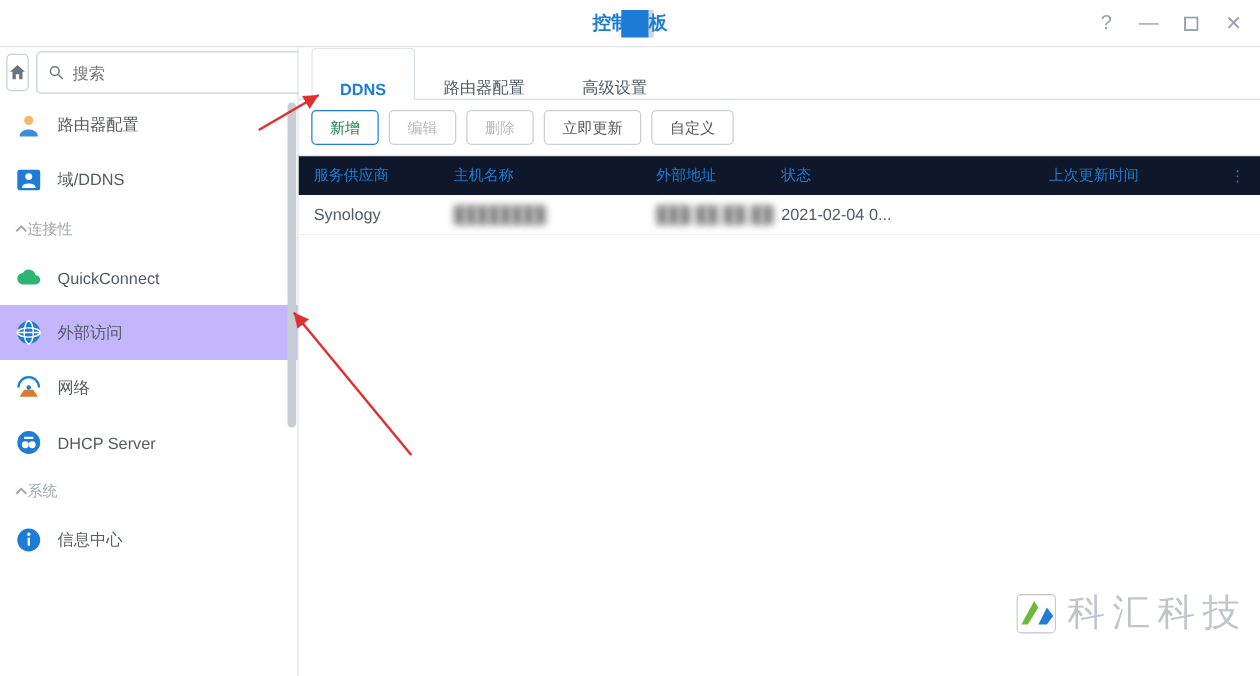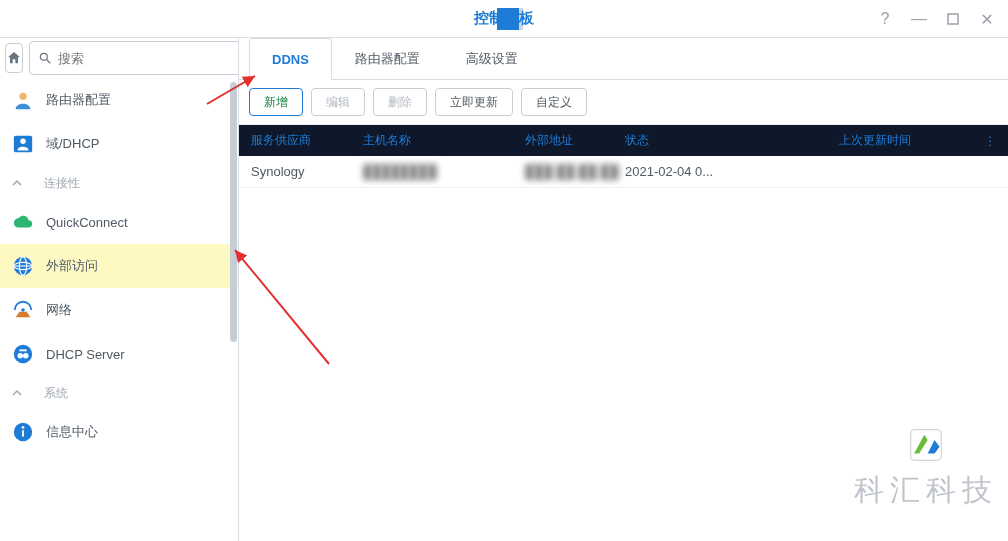--- a/index.html
+++ b/index.html
@@ -18,34 +18,34 @@
   .sidebar { width: 239px; border-right: 1px solid #d9dee5; display: flex; flex-direction: column; background: #fff; position: relative; }
 
   .search-row { height: 40px; display: flex; align-items: center; padding: 5px; gap: 6px; }
   .home-btn { width: 36px; height: 30px; border: 1px solid #c9cfd6; border-radius: 4px; display: flex; align-items: center; justify-content: center; }
   .home-btn svg { width: 16px; height: 16px; fill: #6a7380; }
   .search-box { flex: 1; height: 30px; border: 1px solid #c9cfd6; border-radius: 4px; display: flex; align-items: center; padding: 16px 8px; gap: 6px; color: #9aa1a9; }
   .search-box svg { width: 14px; height: 14px; fill: none; stroke: #6a7380; stroke-width: 2; }
   .search-box input { border: none; outline: none; flex: 1; font-size: 13px; color: #505a64; background: transparent; }
 
   .sb-item { height: 44px; display: flex; align-items: center; gap: 12px; padding: 0 12px; cursor: pointer; color: #505a64; }
-  .sb-item.active { background: #fef9c3; }
+  .sb-item.active { background: #c4b5fd; }
   .sb-item .ic { width: 22px; height: 22px; display: flex; align-items: center; justify-content: center; }
   .sb-item .ic svg { width: 22px; height: 22px; }
 
-  .sb-group { height: 34px; display: flex; align-items: center; gap: 22px; padding: 0 12px; color: #a0a7b0; font-size: 12px; cursor: pointer; }
+  .sb-group { height: 34px; display: flex; align-items: center; gap: 0; padding: 0 12px; color: #a0a7b0; font-size: 12px; cursor: pointer; }
   .sb-group .chev { width: 10px; height: 10px; }
 
   .sb-scroll { position: absolute; right: 1px; top: 44px; width: 7px; height: 260px; background: #c7cdd4; border-radius: 4px; }
 
   
   .content { flex: 1; display: flex; flex-direction: column; position: relative; background: #fff; }
 
   .tabs { height: 42px; display: flex; align-items: stretch; padding-left: 10px; border-bottom: 1px solid #d9dee5; }
-  .tab { padding: 0 22px; display: flex; align-items: center; color: #505a64; border: 1px solid transparent; border-bottom: none; cursor: pointer; font-size: 13px; margin-top: 0; }
+  .tab { padding: 0 22px; display: flex; align-items: flex-end; color: #505a64; border: 1px solid transparent; border-bottom: none; cursor: pointer; font-size: 13px; margin-top: 0; }
   .tab.active { color: #1e7cd6; font-weight: 700; border-color: #d9dee5; border-radius: 4px 4px 0 0; background: #fff; position: relative; }
   .tab.active::after { content: ""; position: absolute; left: 0; right: 0; bottom: -1px; height: 2px; background: #fff; }
 
   .toolbar { height: 44px; display: flex; align-items: center; gap: 8px; padding: 0 10px; }
   .btn { height: 28px; padding: 0 14px; border: 1px solid #c9cfd6; border-radius: 4px; background: #fff; color: #505a64; font-size: 12px; cursor: pointer; }
   .btn.primary { border-color: #1e7cd6; color: #15803d; }
   .btn.disabled { color: #b3bac2; cursor: default; }
 
   .table-head, .table-row { display: flex; align-items: center; height: 32px; border-top: 1px solid #e6eaef; padding: 0 6px; }
   .table-head { background: #0f172a; color: #1e7cd6; font-size: 12px; }
@@ -58,21 +58,21 @@
   .col-more     { width: 24px; text-align: center; color: #1e7cd6; cursor: pointer; }
   .status-ok { color: #2e9b2e; }
   .blur { color: transparent; text-shadow: 0 0 6px #888; user-select: none; }
 
   
   .arrow1 { position: absolute; left: -36px; top: 30px; pointer-events: none; }
   .arrow2 { position: absolute; left: -10px; top: 206px; pointer-events: none; }
 
   
   .watermark { position: absolute; right: 10px; bottom: 30px; text-align: left; pointer-events: none; }
-  .watermark .line1 { display: flex; align-items: center; gap: 8px; flex-direction: column; }
+  .watermark .line1 { display: flex; align-items: center; gap: 8px; }
   .watermark .wm-logo { width: 34px; height: 34px; }
   .watermark .wm-big { font-size: 30px; letter-spacing: 6px; color: #c0c5cb; font-weight: 400; font-family: "SimHei", sans-serif; }
   .watermark .wm-small { font-size: 12px; color: #c8ccd2; letter-spacing: 4px; margin-top: 2px; margin-left: 42px; font-style: italic; }
 </style>
 </head>
 <body>
 
 <div class="titlebar">
   <div class="app-icon"></div>
   <div class="title">控制面板</div>
@@ -117,21 +117,21 @@
     </div>
 
     <div class="sb-item">
       <span class="ic">
         <svg viewBox="0 0 24 24">
             <rect x="2" y="3" width="20" height="18" rx="2" fill="#1e7cd6"></rect>
             <circle cx="12" cy="9" r="3" fill="#fff"></circle>
             <path d="M6 19c0-3 3-4 6-4s6 1 6 4z" fill="#fff"></path>
           </svg>
       </span>
-      <span>域/DHCP</span>
+      <span>域/DDNS</span>
     </div>
 
     <div class="sb-group">
       <svg class="chev" viewBox="0 0 10 10">
           <path d="M1 7l4-4 4 4" fill="none" stroke="#a0a7b0" stroke-width="1.5"></path>
         </svg>
       <span>连接性</span>
     </div>
 
     <div class="sb-item">

